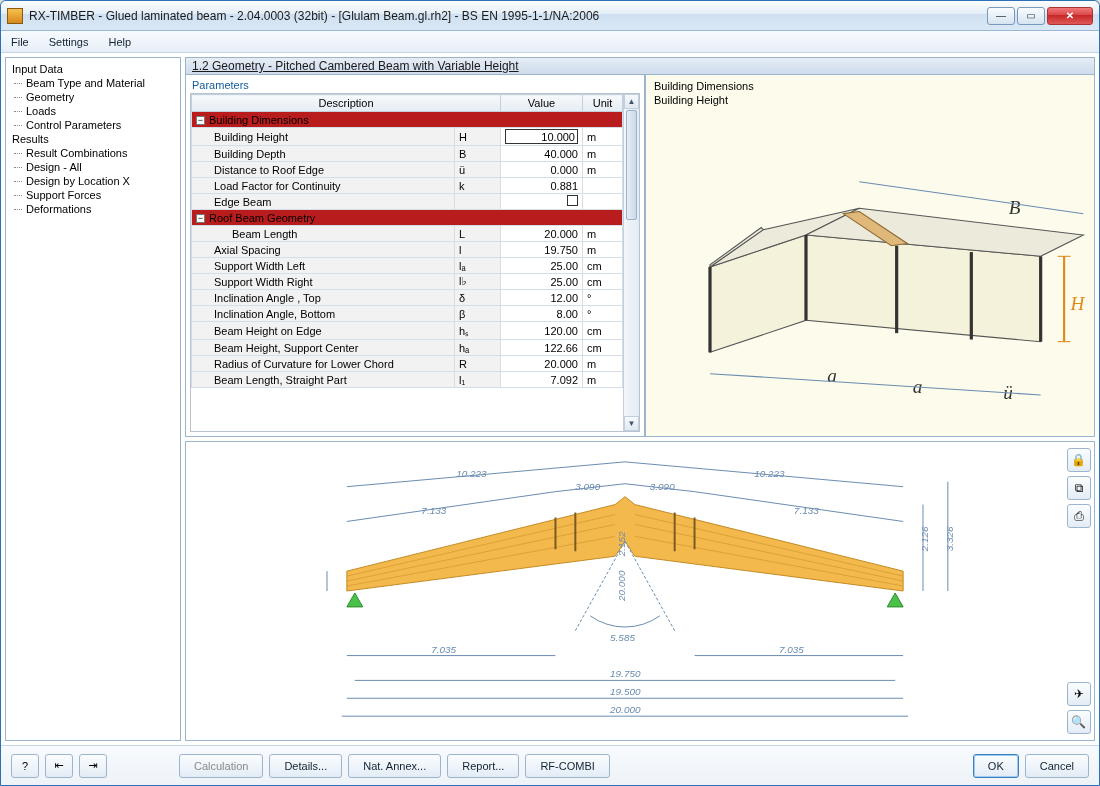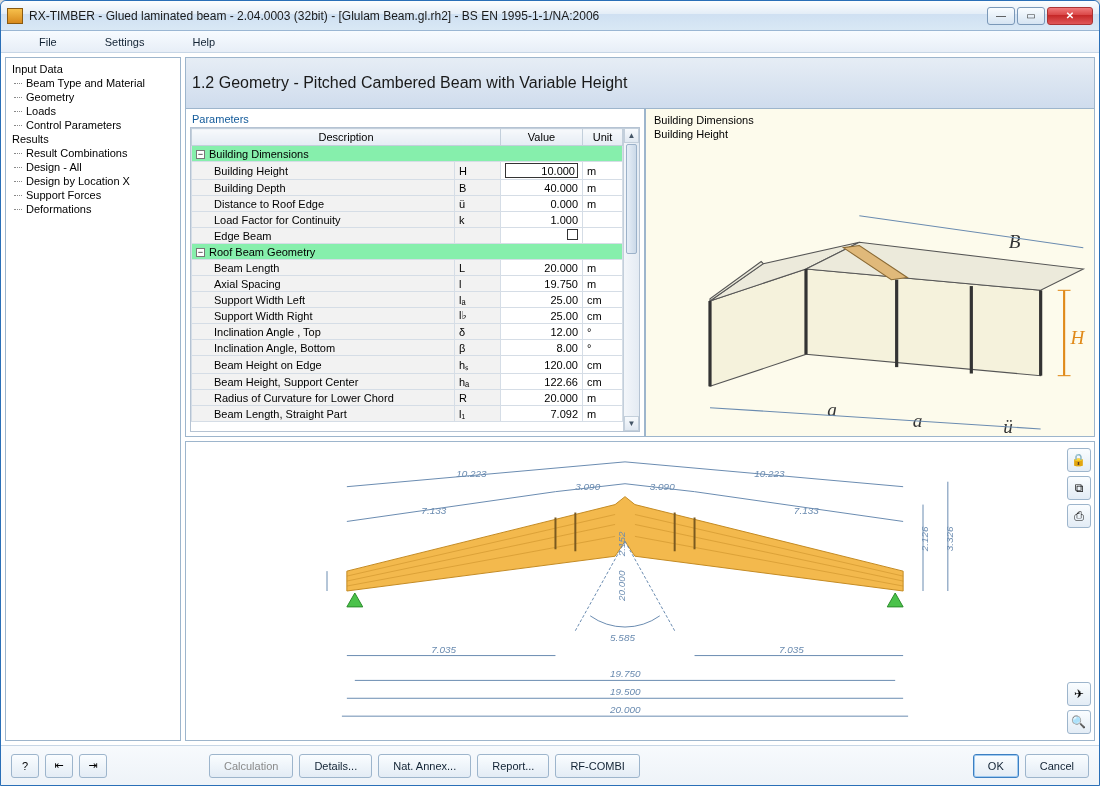--- a/index.html
+++ b/index.html
@@ -5,63 +5,63 @@
 * { box-sizing: border-box; margin: 0; padding: 0; }
 body { font-family: "Segoe UI", Tahoma, sans-serif; font-size: 11px; background: #f0f0f0; overflow: hidden; }
 .window { width: 1100px; height: 786px; background: #fff; border: 1px solid #2a6fb7; border-radius: 6px 6px 0 0; box-shadow: 0 0 8px rgba(0,0,0,0.3); display: flex; flex-direction: column; }
 .titlebar { height: 30px; background: linear-gradient(#fdfefe, #e3edf7 45%, #cfe0f2 46%, #d9e8f5); display: flex; align-items: center; padding: 0 6px; border-radius: 6px 6px 0 0; border-bottom: 1px solid #9ab6d3; }
 .titlebar .app-icon { width: 16px; height: 16px; background: linear-gradient(#f6c04c,#d88a1d); margin-right: 6px; border: 1px solid #8a5a10; }
 .titlebar .title { flex: 1; color: #1a1a1a; font-size: 12px; }
 .win-btns { display: flex; gap: 2px; }
 .win-btn { width: 28px; height: 18px; border: 1px solid #7a98b8; border-radius: 3px; background: linear-gradient(#f9fcff,#d6e4f2); display: flex; align-items: center; justify-content: center; font-size: 10px; color: #333; }
 .win-btn.close { width: 46px; background: linear-gradient(#f07a7a 0%, #d94545 45%, #c62828 46%, #e05858 100%); border-color: #a33; color: #fff; font-weight: bold; }
 .menubar { height: 22px; background: linear-gradient(#f7fbff,#e7eef7); border-bottom: 1px solid #c7d6e6; display: flex; align-items: center; padding: 0 6px; gap: 12px; }
-.menubar span { color: #123; padding: 2px 4px; margin-left: 28px; }
+.menubar span { color: #123; padding: 2px 4px; }
 .content { flex: 1; display: flex; padding: 4px; gap: 4px; min-height: 0; }
 .ccol { display: flex; flex-direction: column; min-height: 0; }
 .sidebar { width: 176px; border: 1px solid #9db5cc; background: #fff; padding: 4px 2px; }
 .tree-item { padding: 1px 2px 1px 4px; white-space: nowrap; color: #000; }
 .tree-item.level2 { padding-left: 18px; position: relative; }
 .tree-item.level2::before { content: ""; position: absolute; left: 6px; top: 50%; width: 8px; border-top: 1px dotted #888; }
 .main { flex: 1; display: flex; flex-direction: column; min-width: 0; }
-.section-title { background: linear-gradient(#e6edf5,#cfdced); border: 1px solid #9db5cc; padding: 16px 6px; font-size: 16px; color: #1a1a1a; }
+.section-title { background: linear-gradient(#e6edf5,#cfdced); border: 1px solid #9db5cc; padding: 1px 6px; font-size: 12px; color: #1a1a1a; text-decoration: underline; }
 .row2 { flex: 1; display: flex; gap: 0; min-height: 0; }
 .params { width: 460px; border: 1px solid #9db5cc; border-top: none; display: flex; flex-direction: column; }
 .params-label { color: #125a9a; padding: 4px 6px 2px; }
 .grid { border: 1px solid #b5c3d3; margin: 0 4px 4px; flex: 1; overflow: hidden; display: flex; }
 .grid-body { flex: 1; overflow: hidden; }
 .grid table { width: 100%; border-collapse: collapse; table-layout: fixed; }
 .grid th { background: linear-gradient(#f7f9fc,#e5ecf4); border: 1px solid #c3cfdb; font-weight: normal; padding: 2px 4px; text-align: center; font-size: 11px; }
 .grid td { border: 1px solid #d5dde6; padding: 1px 4px; height: 16px; background: #fff; }
 .grid td.desc { background: #f2f2f2; }
 .grid td.sym { background: #f2f2f2; text-align: left; width: 46px; }
 .grid td.val { text-align: right; width: 80px; }
 .grid td.unit { width: 38px; }
-.grid td.group { background: #86efac; font-weight: normal; }
+.grid td.group { background: #b91c1c; font-weight: normal; }
 .collapse-box { display: inline-block; width: 9px; height: 9px; border: 1px solid #777; background: #fff; text-align: center; line-height: 7px; font-size: 9px; margin-right: 4px; vertical-align: middle; }
 .val-input { display: block; width: 100%; border: 1px solid #333; text-align: right; padding: 0 2px; background: #fff; height: 15px; font: inherit; }
 .checkbox-cell { text-align: center; }
 .checkbox-cell .cb { display: inline-block; width: 11px; height: 11px; border: 1px solid #333; background: #fff; }
 .vscroll { width: 16px; background: linear-gradient(90deg,#f3f6fa,#e4ebf3); border-left: 1px solid #c3cfdb; position: relative; }
 .vscroll .thumb { position: absolute; left: 2px; right: 2px; top: 16px; height: 110px; background: linear-gradient(90deg,#e6eef7,#cbd9e8); border: 1px solid #9bb1c9; border-radius: 2px; }
 .vscroll .arr { position: absolute; left: 0; right: 0; height: 15px; background: linear-gradient(#f7fafd,#e0e8f1); border: 1px solid #c3cfdb; text-align: center; font-size: 8px; line-height: 13px; color: #456; }
 .vscroll .arr.up { top: 0; }
 .vscroll .arr.dn { bottom: 0; }
 .preview { flex: 1; border: 1px solid #9db5cc; border-top: none; background: #fdfbec; position: relative; }
 .preview .caption { position: absolute; top: 4px; left: 8px; font-size: 11px; color: #000; line-height: 14px; }
 .preview svg { position: absolute; inset: 0; }
 .diagram-area { border: 1px solid #9db5cc; background: #fff; height: 300px; margin-top: 4px; position: relative; display: flex; }
 .diagram-area svg { flex: 1; }
 .side-icons { width: 30px; display: flex; flex-direction: column; align-items: center; padding: 6px 0; gap: 4px; }
 .side-icons .ic { width: 24px; height: 24px; border: 1px solid #9db5cc; border-radius: 3px; background: linear-gradient(#fafdff,#e3ecf5); display: flex; align-items: center; justify-content: center; font-size: 12px; }
 .side-icons .spacer { flex: 1; }
 .footer { height: 40px; border-top: 1px solid #c7d6e6; display: flex; align-items: center; padding: 0 10px; gap: 6px; background: linear-gradient(#f7fafd,#eef3f8); }
 .footer .icon-btn { width: 28px; height: 24px; border: 1px solid #9db5cc; border-radius: 3px; background: linear-gradient(#fafdff,#e3ecf5); display: flex; align-items: center; justify-content: center; }
 .footer .btn { height: 24px; padding: 0 14px; border: 1px solid #9db5cc; border-radius: 3px; background: linear-gradient(#fafdff,#e3ecf5); font: inherit; color: #123; }
-.footer .btn.disabled { color: #8a8a8a; margin-left: 30px; }
+.footer .btn.disabled { color: #8a8a8a; }
 .footer .btn.primary { border-color: #3c7fc2; box-shadow: 0 0 0 1px #9fcaf0 inset; }
 .footer .flex { flex: 1; }
 .dim-text { font-size: 10px; fill: #6a8bb0; font-style: italic; }
 .dim-line { stroke: #6a8bb0; stroke-width: 1; }
 .beam { fill: #f3b94d; stroke: #c48a22; stroke-width: 1; }
 .support { fill: #4ac24a; stroke: #2a8a2a; }
 .bld-face { fill: #f5f2dc; stroke: #555; stroke-width: 1; }
 .bld-roof { fill: #eceadb; stroke: #555; }
 .bld-beam { fill: #e0b97a; stroke: #8a6a34; }
 .label3d { font-size: 18px; font-family: "Times New Roman", serif; font-style: italic; }
@@ -146,34 +146,34 @@
                     </tr>
                     <tr>
                       <td class="desc" style="padding-left: 22px;">Distance to Roof Edge</td>
                       <td class="sym">ü</td>
                       <td class="val">0.000</td>
                       <td class="unit">m</td>
                     </tr>
                     <tr>
                       <td class="desc" style="padding-left: 22px;">Load Factor for Continuity</td>
                       <td class="sym">k</td>
-                      <td class="val">1.000</td>
+                      <td class="val">0.881</td>
                       <td class="unit"></td>
                     </tr>
                     <tr>
                       <td class="desc" style="padding-left: 22px;">Edge Beam</td>
                       <td class="sym"></td>
                       <td class="val checkbox-cell"><span class="cb"></span></td>
                       <td class="unit"></td>
                     </tr>
                     <tr>
                       <td class="group" colspan="4"><span class="collapse-box">−</span>Roof Beam Geometry</td>
                     </tr>
                     <tr>
-                      <td class="desc" style="padding-left: 22px; margin-left: 16px;">Beam Length</td>
+                      <td class="desc" style="padding-left: 40px; margin-left: 16px;">Beam Length</td>
                       <td class="sym">L</td>
                       <td class="val">20.000</td>
                       <td class="unit">m</td>
                     </tr>
                     <tr>
                       <td class="desc" style="padding-left: 22px;">Axial Spacing</td>
                       <td class="sym">l</td>
                       <td class="val">19.750</td>
                       <td class="unit">m</td>
                     </tr>

